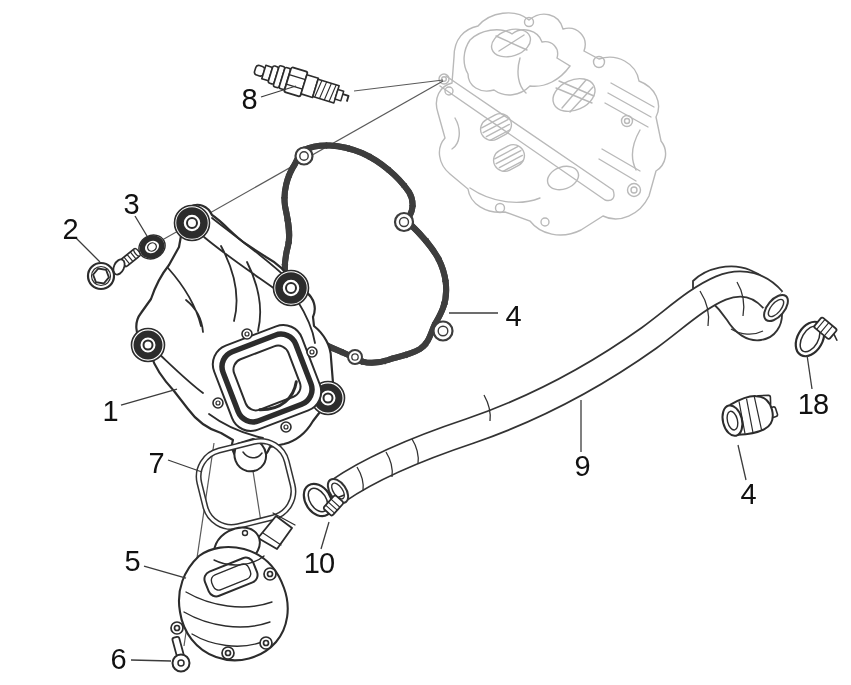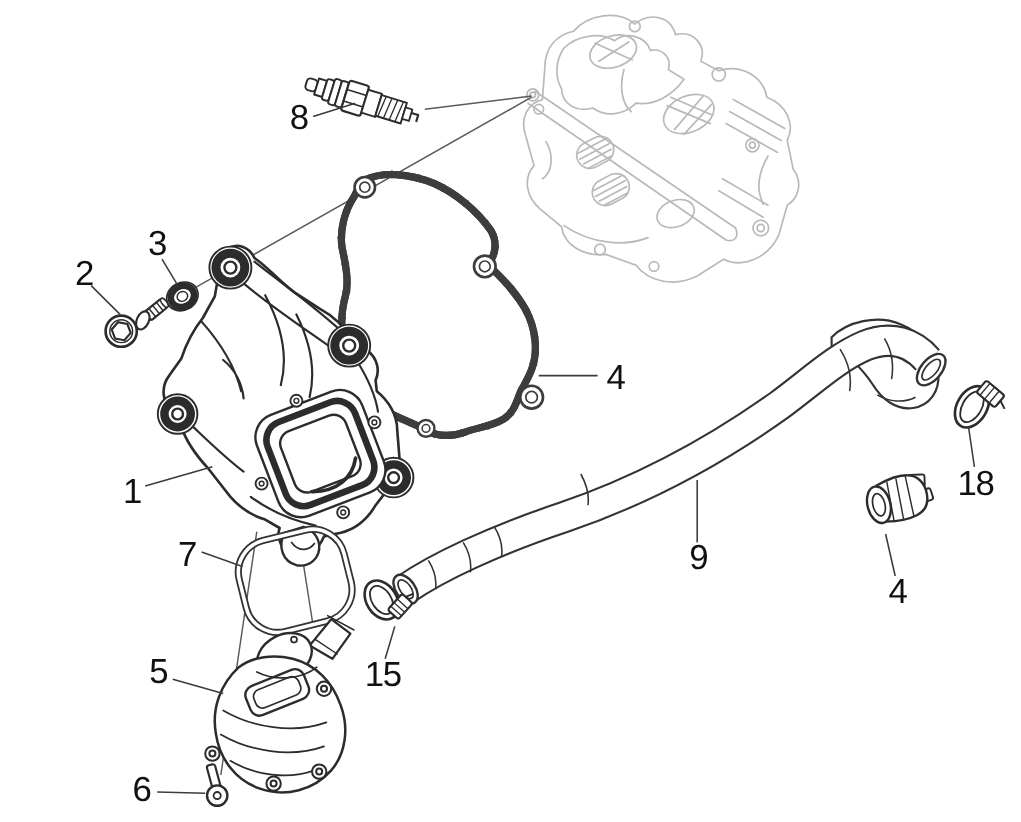--- a/index.html
+++ b/index.html
@@ -256,17 +256,17 @@
 
 <div class="callout" style="left:110px;top:411px">1</div>
 <div class="callout" style="left:70px;top:229px">2</div>
 <div class="callout" style="left:131px;top:204px">3</div>
 <div class="callout" style="left:513px;top:316px">4</div>
 <div class="callout" style="left:132px;top:561px">5</div>
 <div class="callout" style="left:118px;top:659px">6</div>
 <div class="callout" style="left:156px;top:463px">7</div>
 <div class="callout" style="left:249px;top:99px">8</div>
 <div class="callout" style="left:582px;top:466px">9</div>
-<div class="callout" style="left:319px;top:563px">15</div>
+<div class="callout" style="left:319px;top:563px">10</div>
 <div class="callout" style="left:813px;top:404px">18</div>
 <div class="callout" style="left:748px;top:494px">4</div>
 
 </div>
 
 </body></html>

